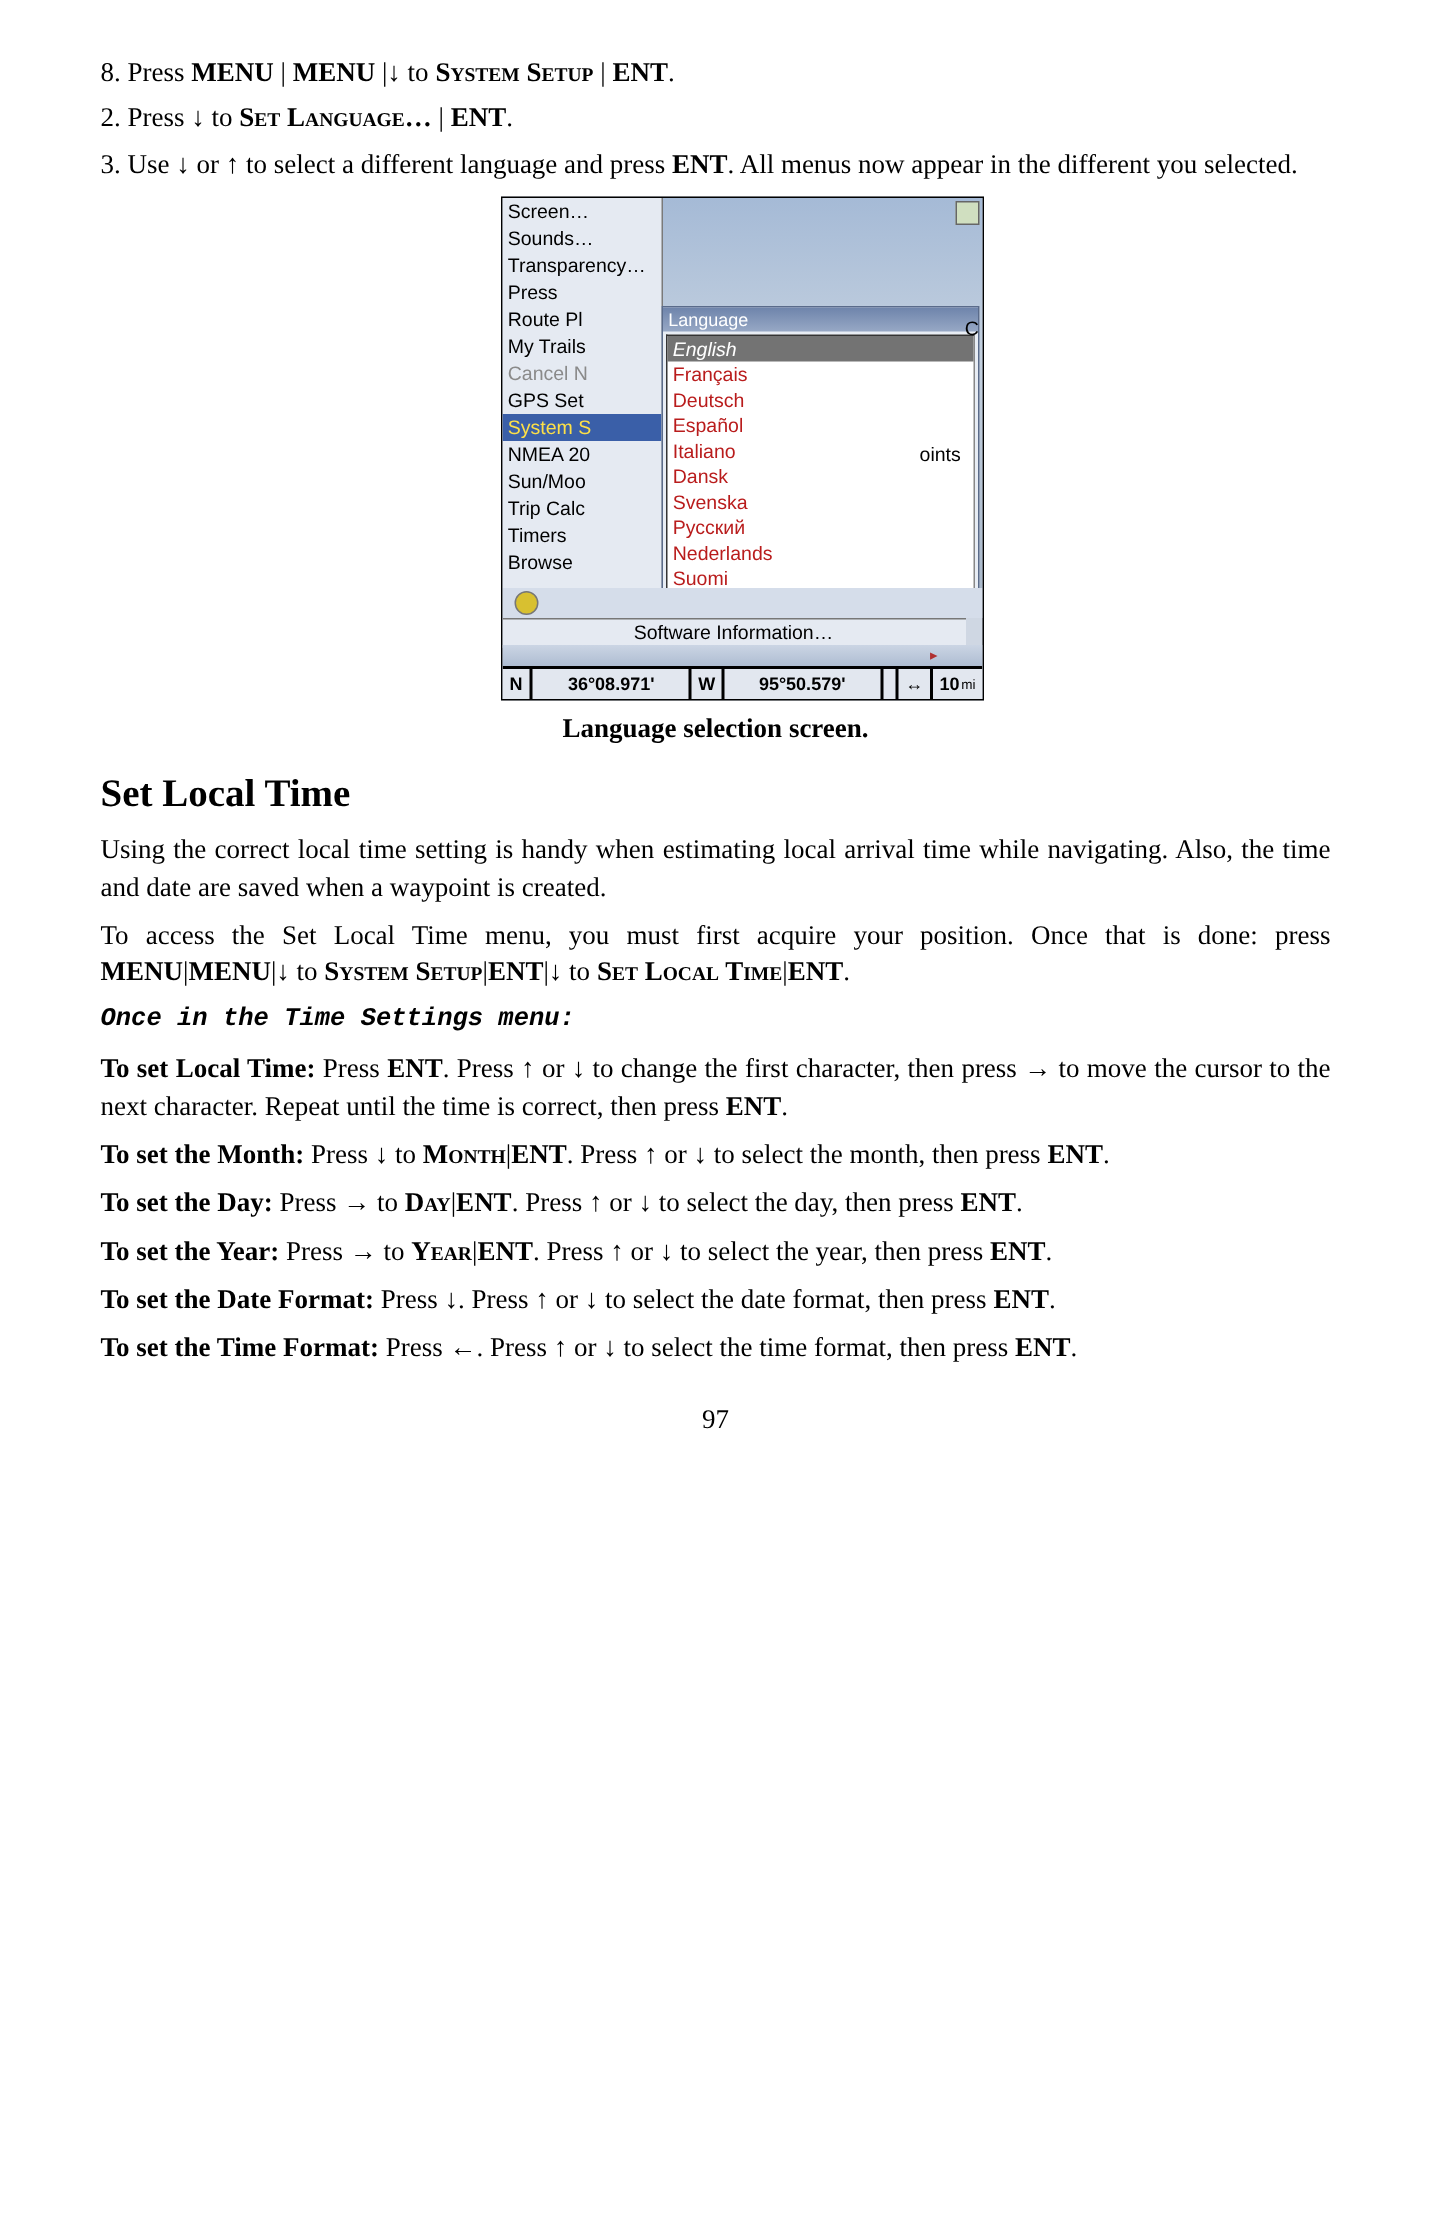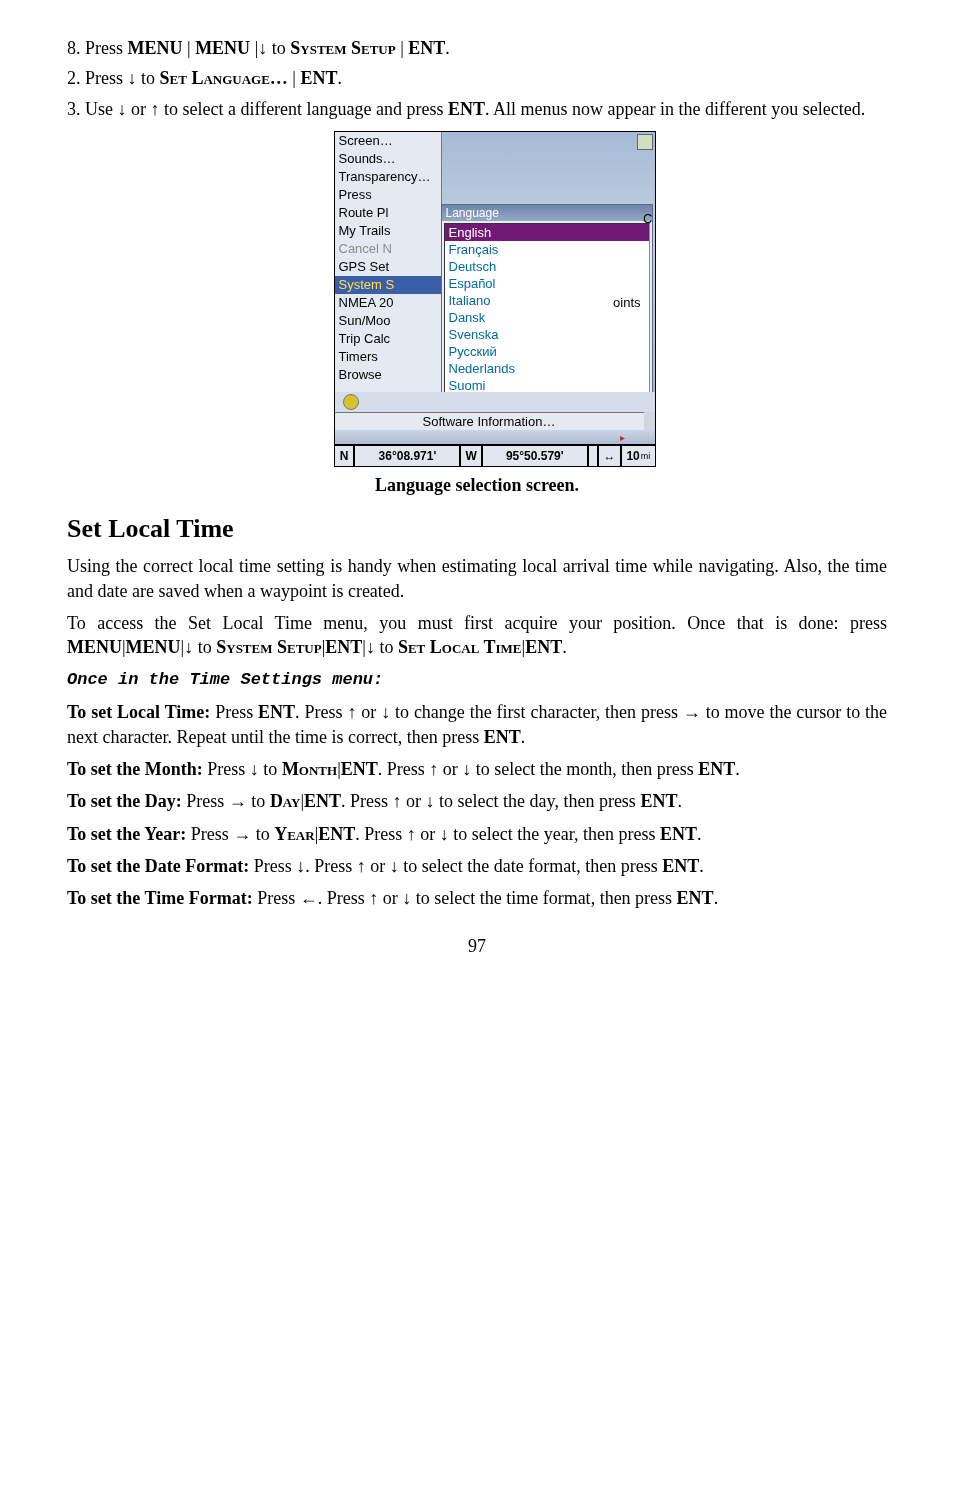--- a/index.html
+++ b/index.html
@@ -93,25 +93,26 @@
     padding: 0 4px;
   }
   .lang-list {
     background: #fff;
     border: 1px inset #888;
     margin: 2px;
   }
   .lang-item {
     height: 17px; line-height: 17px;
     padding: 0 4px;
-    color: #0369a1;
+    color: #b91c1c;
   }
   .lang-item.sel {
-    background: #701a75;
+    background: #737373;
     color: #fff;
+    font-style: italic;
   }
   .map-right {
     position: absolute;
     right: 0; top: 0;
     width: 214px; height: 260px;
     background: linear-gradient(#a5bad6 0%, #c3d0df 40%, #aab9cb 100%);
   }
   .points-lbl {
     position: absolute;
     right: 14px; top: 162px;

